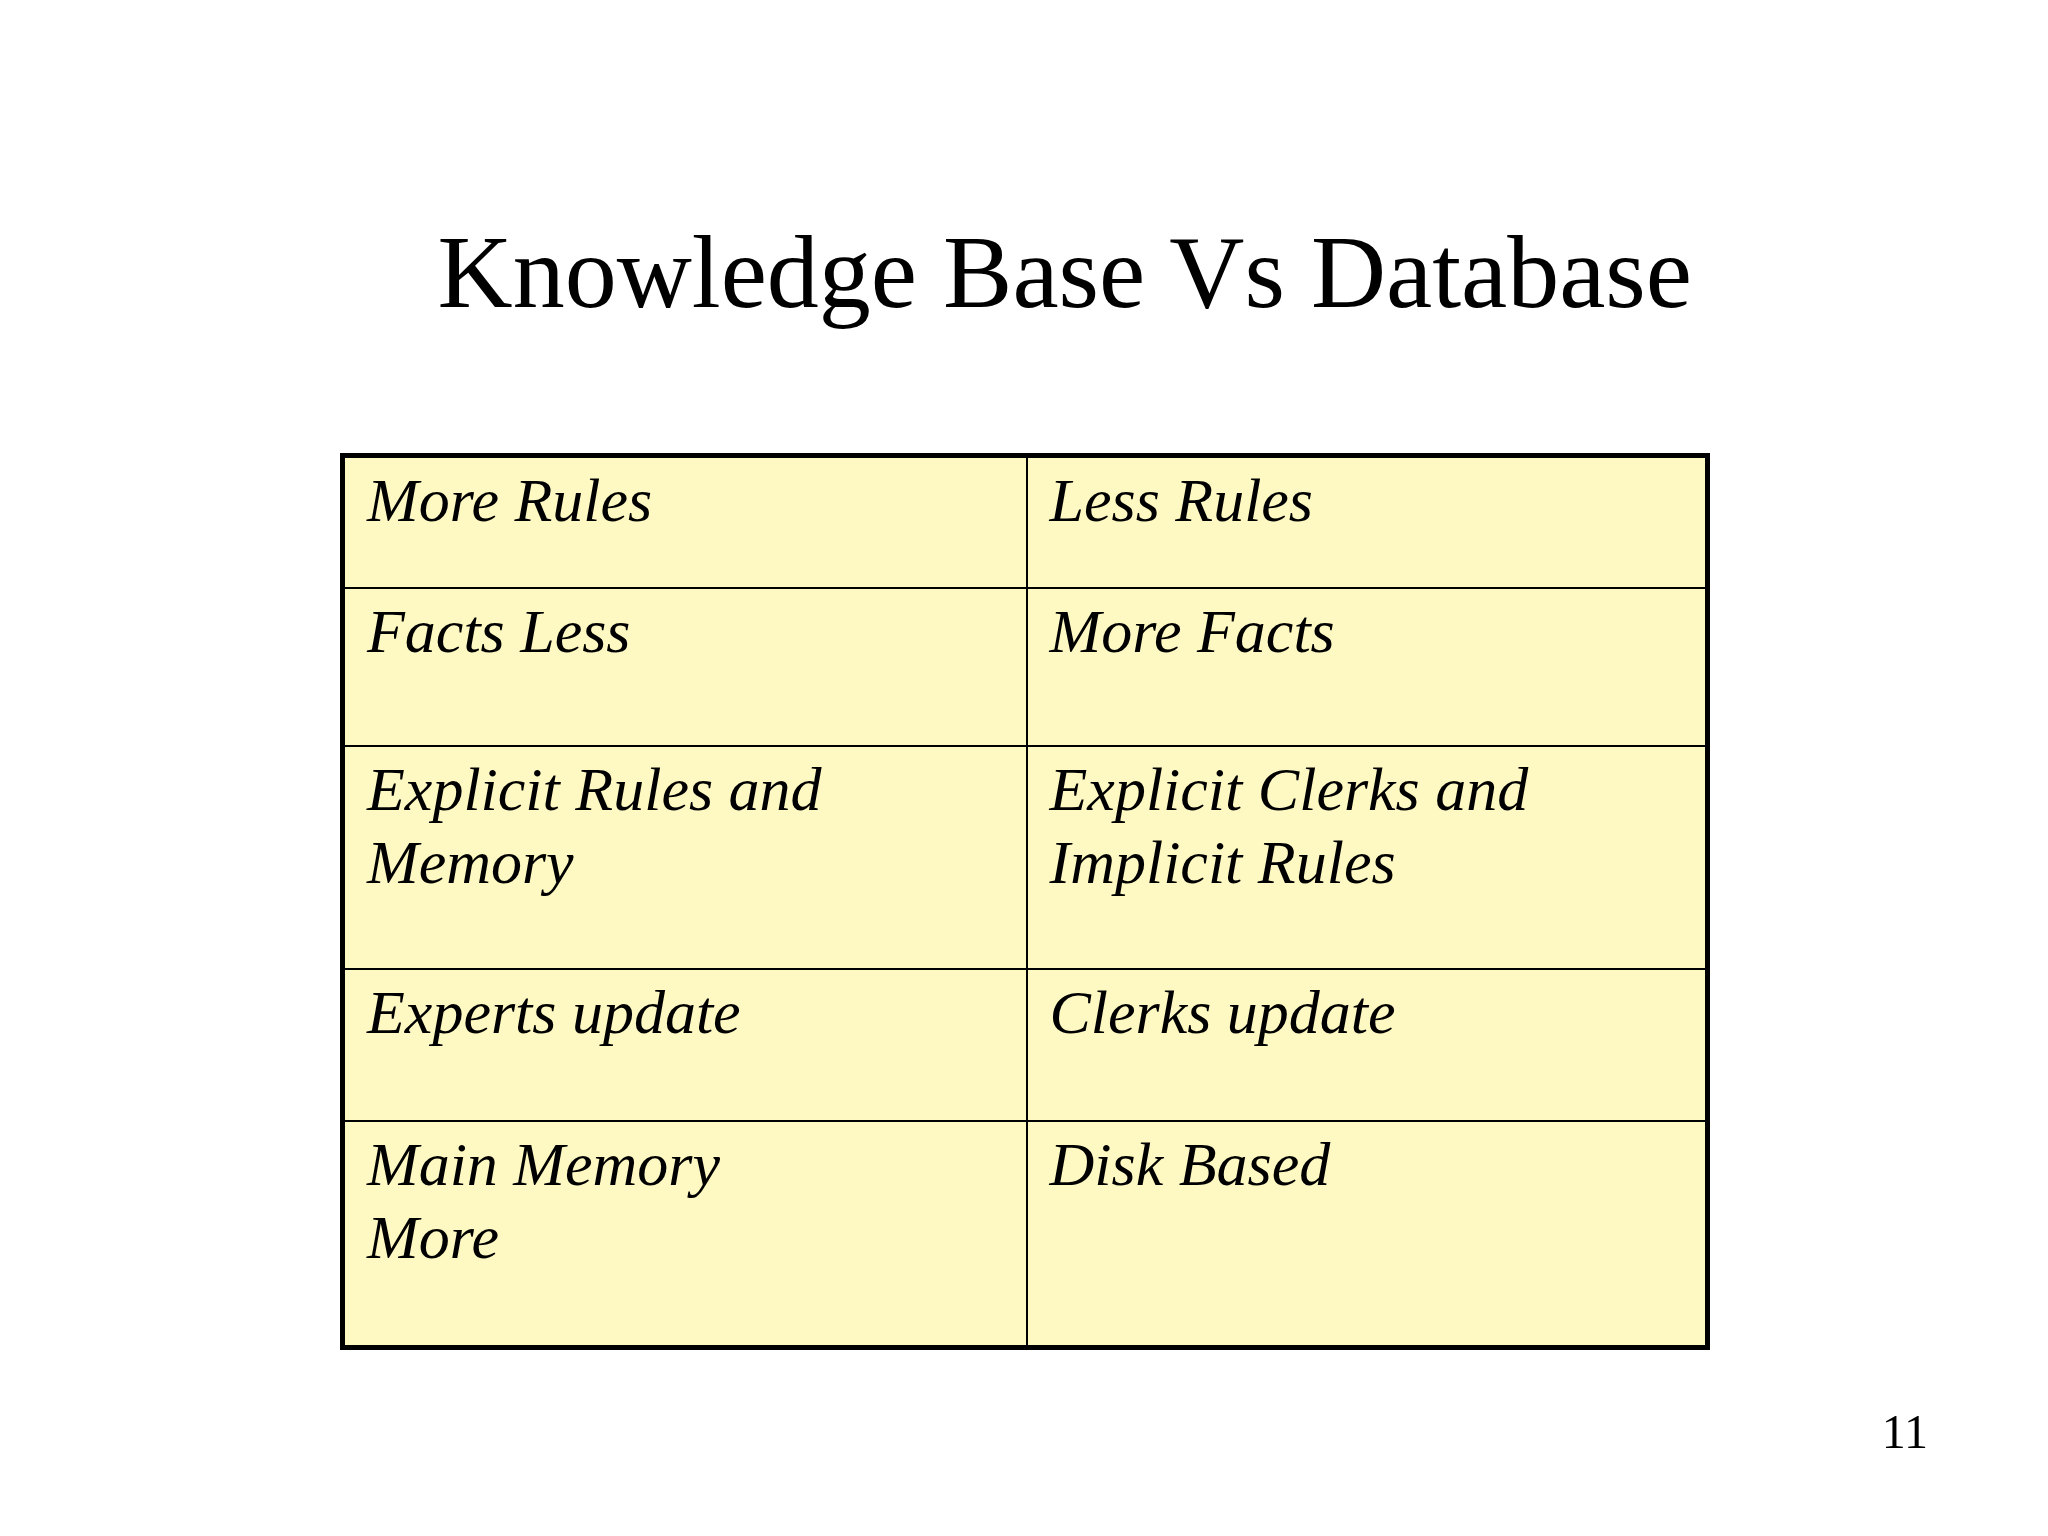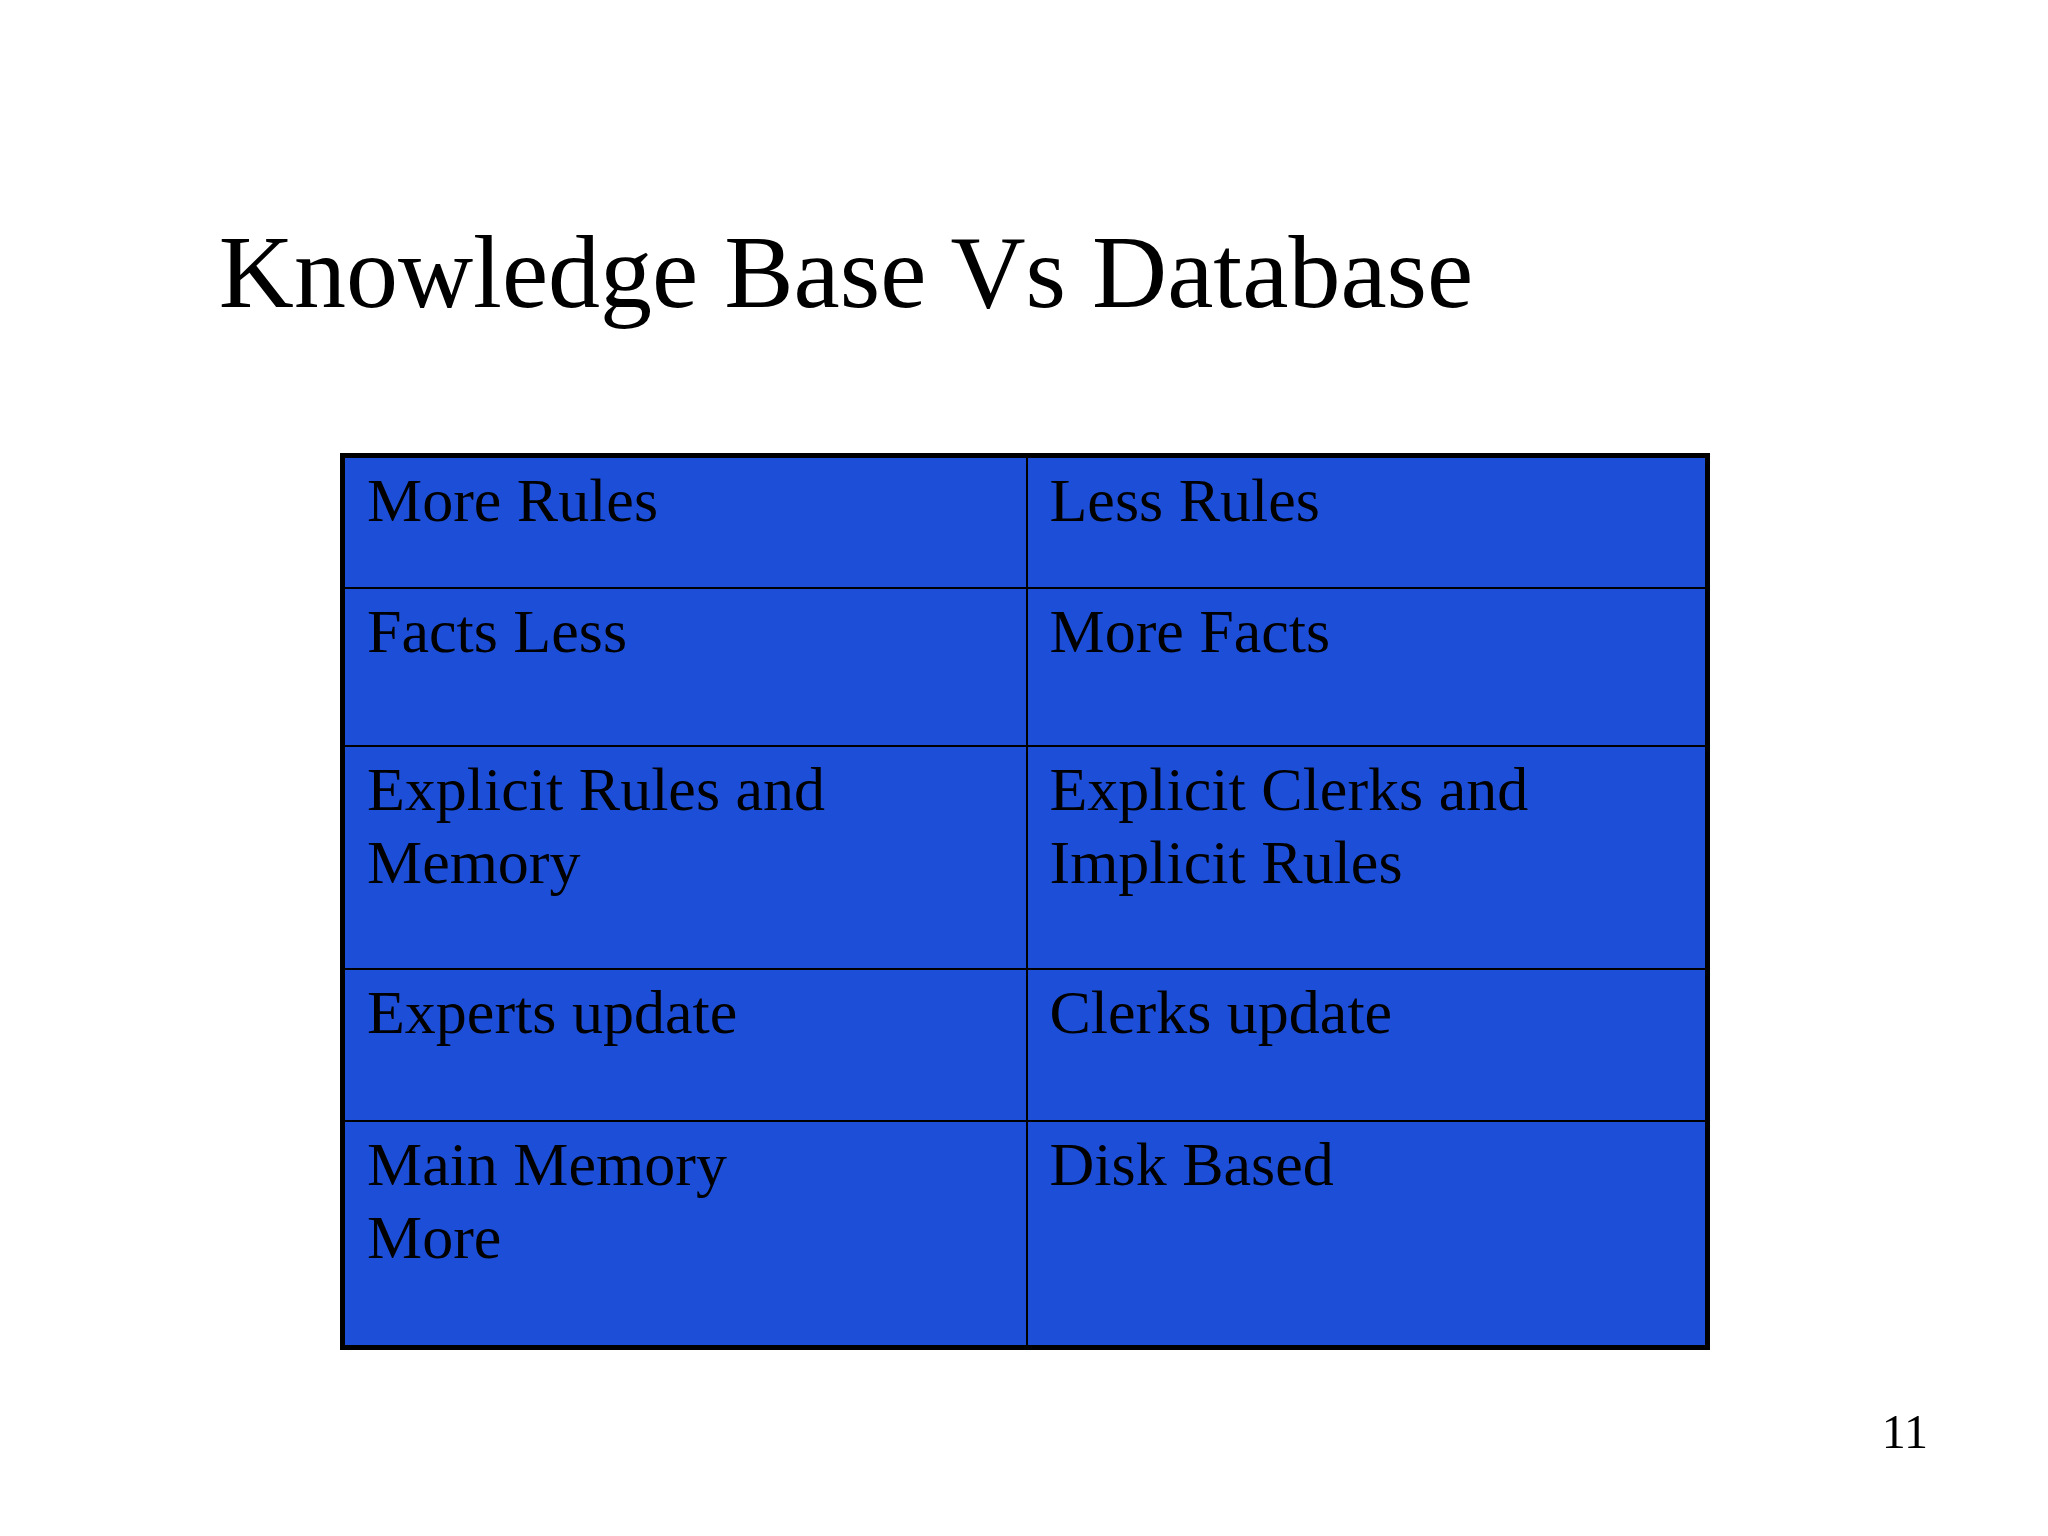--- a/index.html
+++ b/index.html
@@ -14,38 +14,39 @@
     background: #ffffff;
     overflow: hidden;
     font-family: "Liberation Serif", "DejaVu Serif", serif;
     color: #000000;
   }
   #slide-title {
     position: absolute;
     left: 0;
     top: 150px;
     width: 1692px;
-    text-align: center;
+    text-align: right;
     font-size: 104px;
     line-height: 1.0;
     font-weight: normal;
     letter-spacing: 0px;
     color: #000000;
     white-space: nowrap;
   }
   #comparison-table {
     position: absolute;
     left: 340px;
     top: 453px;
     width: 1365px;
     height: 824px;
     border-collapse: collapse;
     table-layout: fixed;
     border: 5px solid #000000;
-    background: #1d4ed8;
+    background: #fef9c3;
+    font-style: italic;
   }
   #comparison-table col.col-left  { width: 684px; }
   #comparison-table col.col-right { width: 681px; }
   #comparison-table tr {
     vertical-align: top;
   }
   #comparison-table td {
     border: 2px solid #000000;
     padding: 6px 0 10px 22px;
     font-size: 62px;

